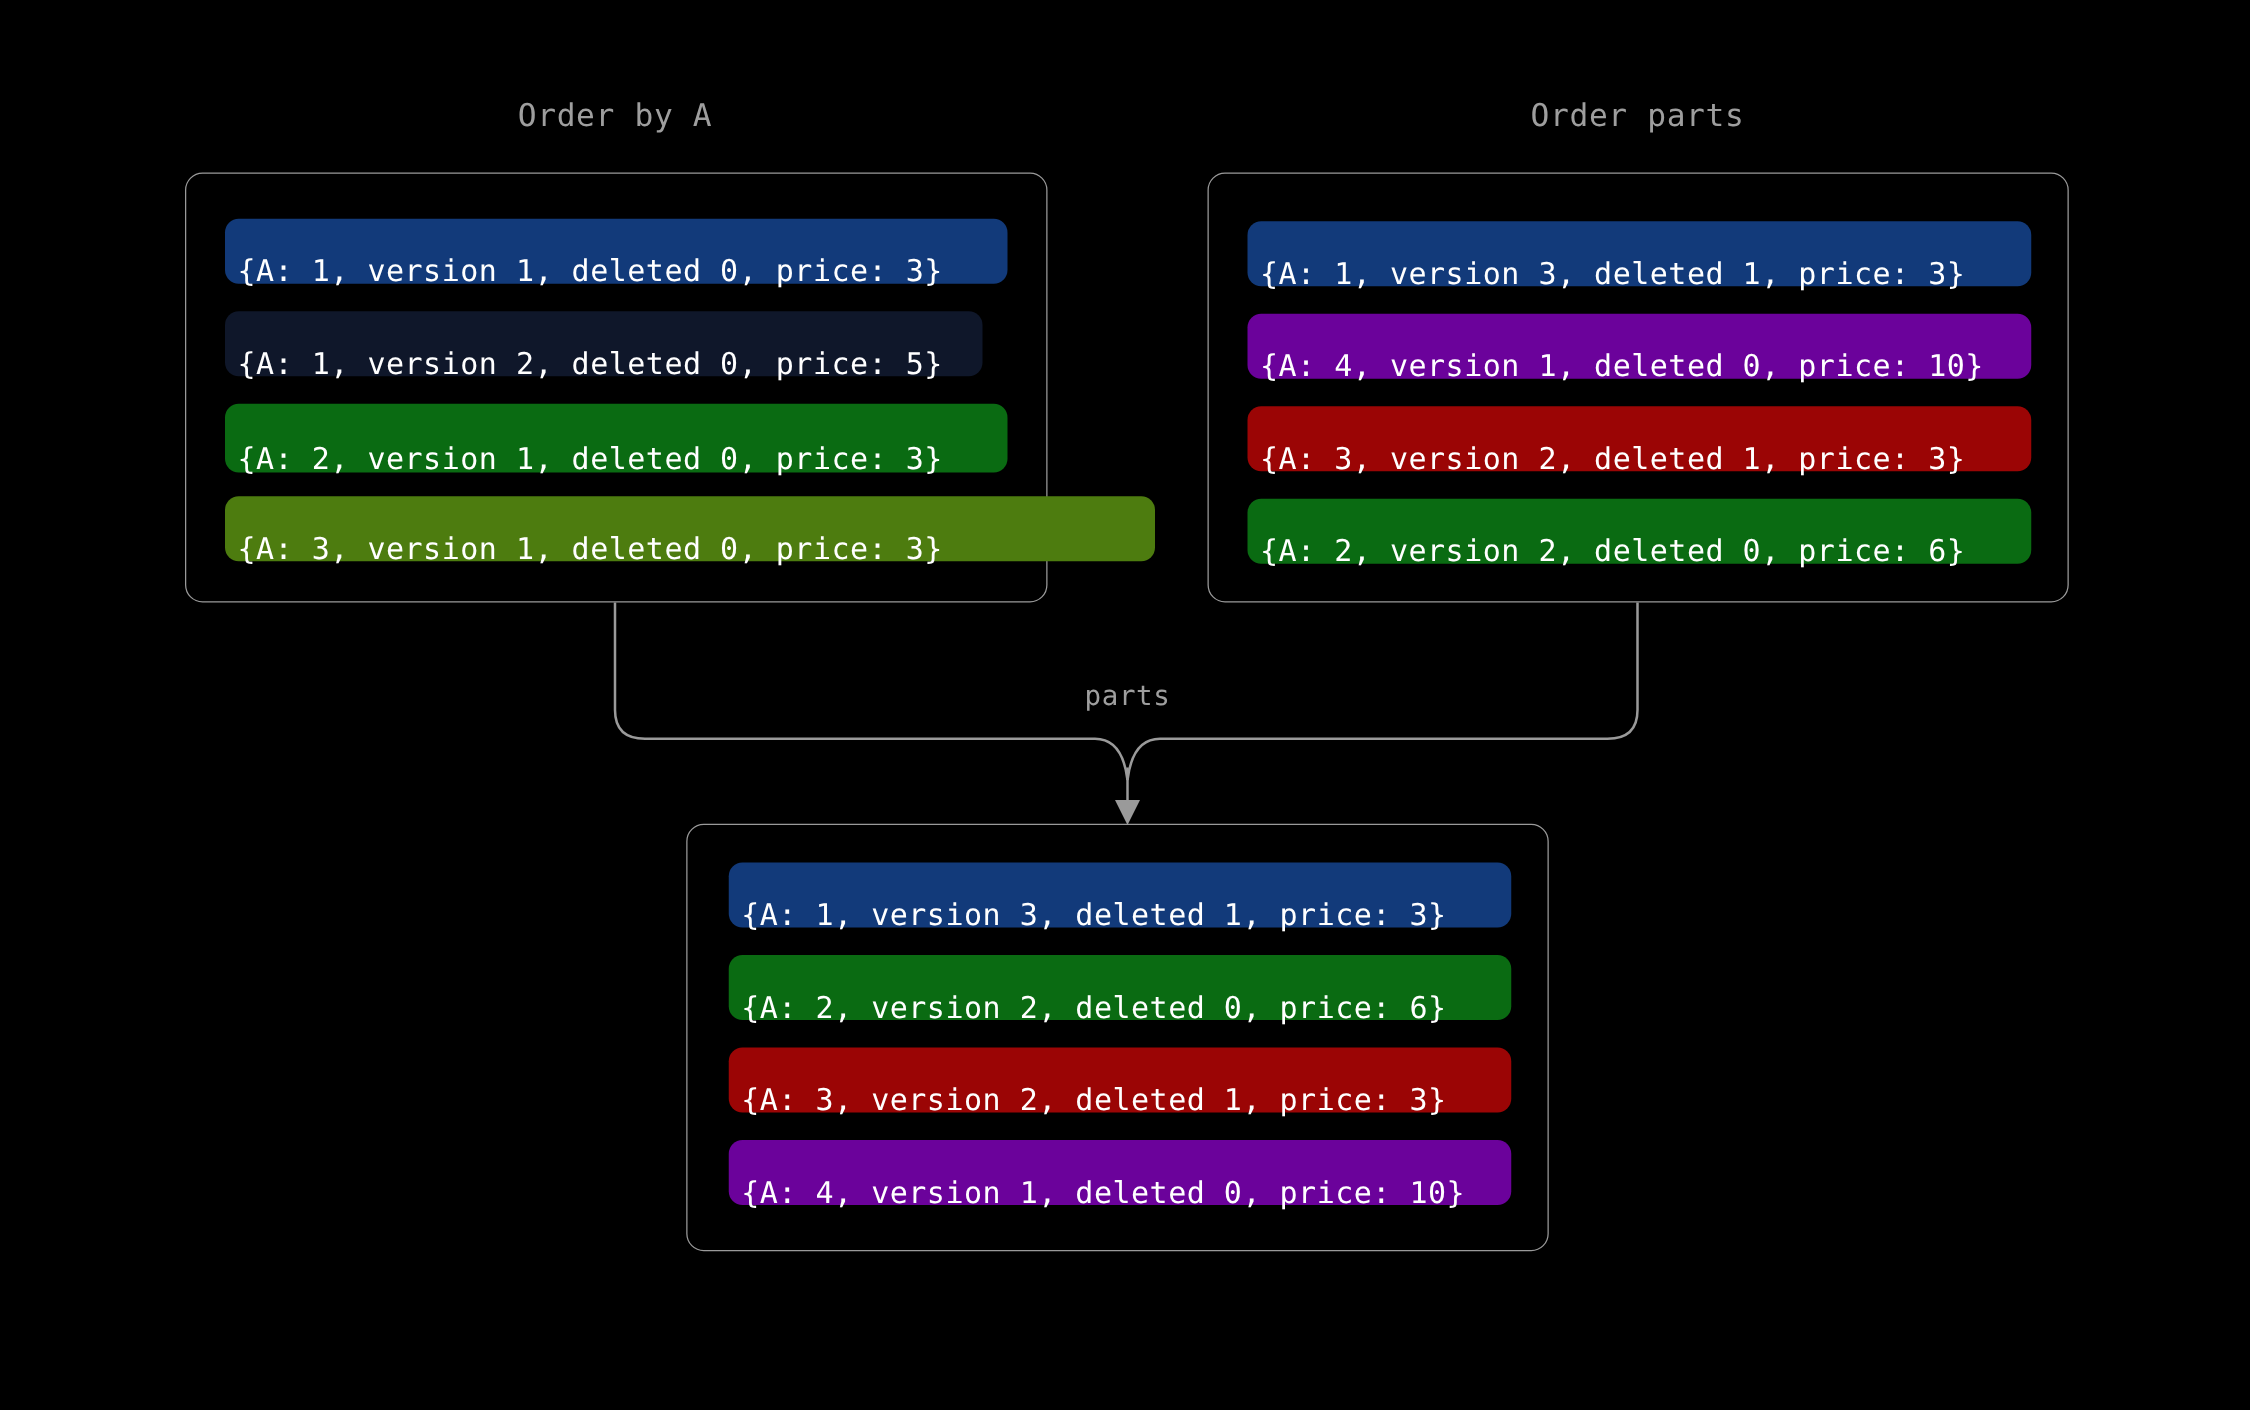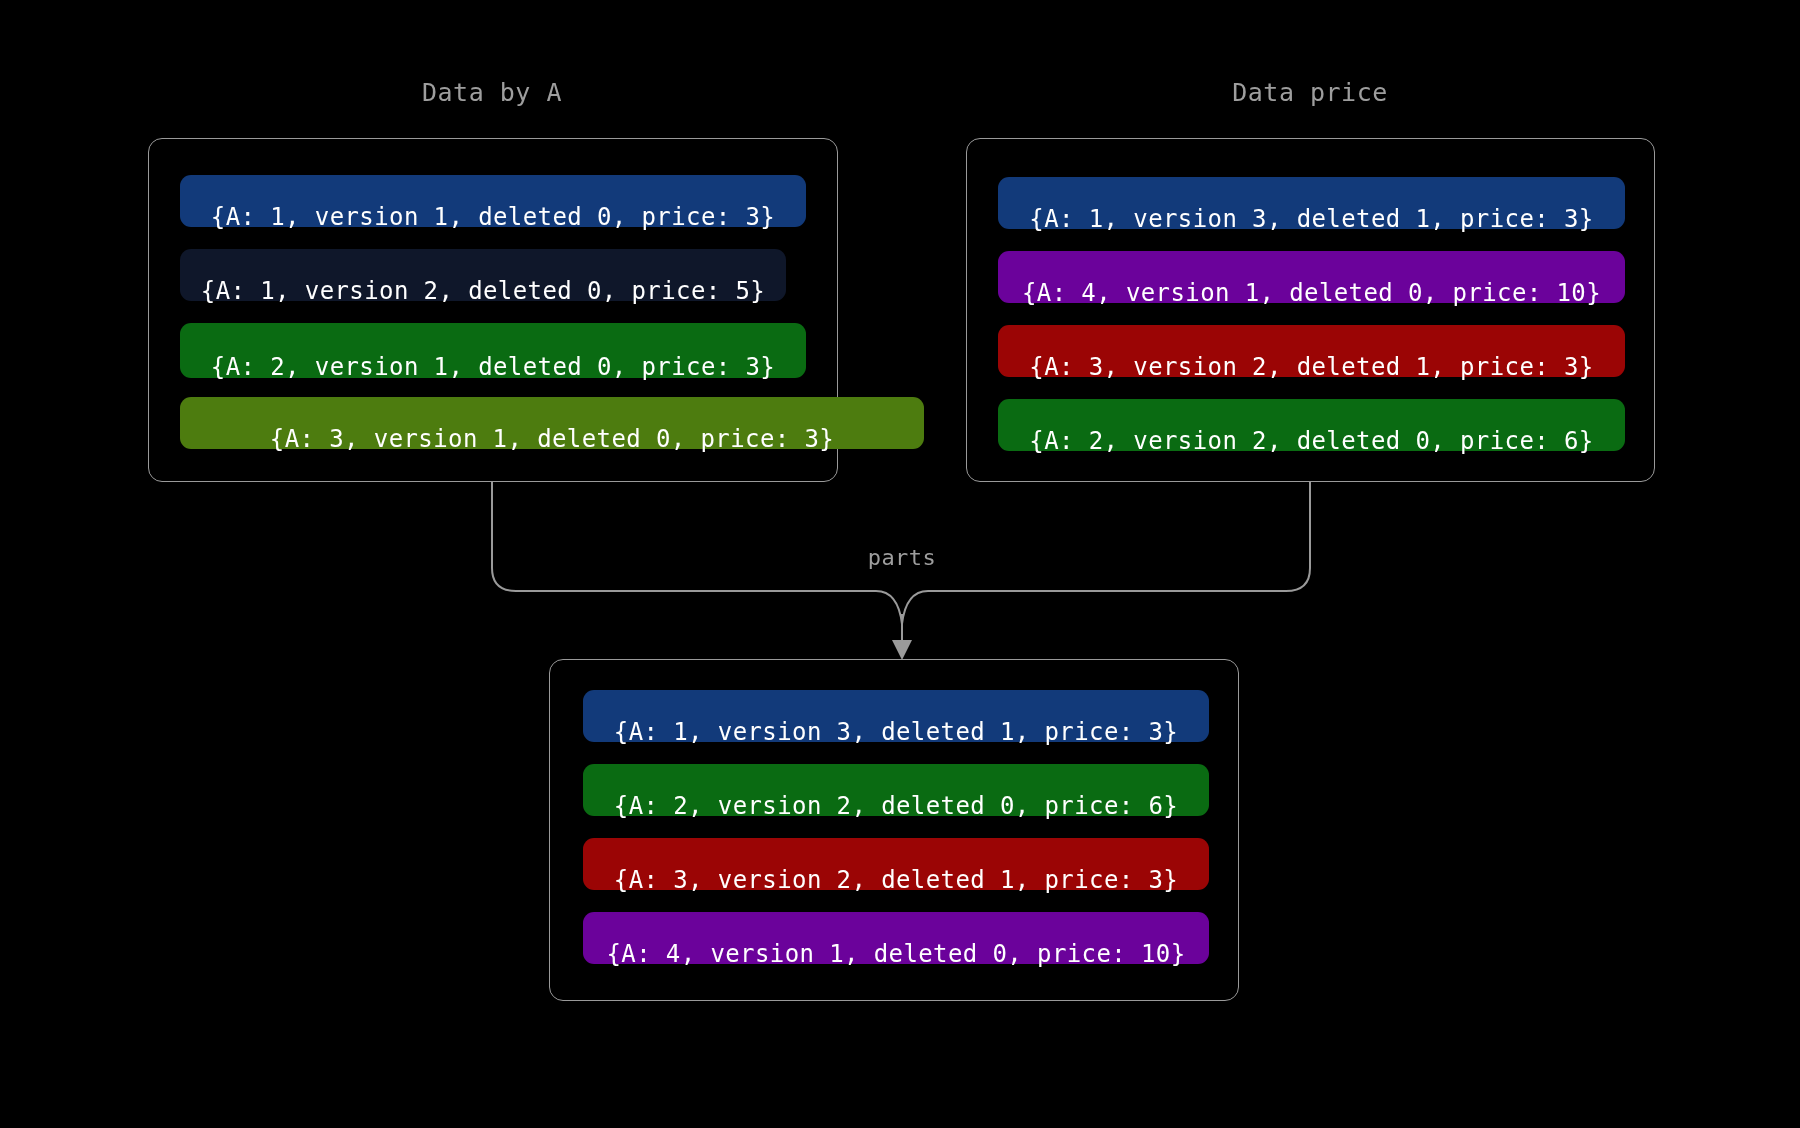--- a/index.html
+++ b/index.html
@@ -50,21 +50,21 @@
     align-items: center;
     color: #ffffff;
     font-size: 24px;
     letter-spacing: 0.4px;
     white-space: nowrap;
     font-family: "DejaVu Sans Mono", "Liberation Mono", monospace;
   }
   .pill .pill-text {
     display: block;
     width: 100%;
-    text-align: center;
+    text-align: left;
     padding: 0 10px;
     box-sizing: border-box;
     margin-top: 32px;
   }
 
   
   .connector {
     position: absolute;
     left: 0;
     top: 0;
@@ -89,39 +89,39 @@
     white-space: nowrap;
     transform: translateX(-50%);
     font-family: "DejaVu Sans Mono", "Liberation Mono", monospace;
   }
 </style>
 </head>
 <body>
 
 <div class="stage">
 
-  <div class="panel-title" style="left:492px; top:78px;">Data by A</div>
+  <div class="panel-title" style="left:492px; top:78px;">Order by A</div>
 
   <div class="panel" style="left:148px; top:138px; width:690px; height:344px;">
   </div>
 
   <div class="pill" style="left:180px; top:175px; width:626px; height:52px; background:#123a7a;">
     <span class="pill-text">{A: 1, version 1, deleted 0, price: 3}</span>
   </div>
   <div class="pill" style="left:180px; top:249px; width:606px; height:52px; background:#0f172a;">
     <span class="pill-text">{A: 1, version 2, deleted 0, price: 5}</span>
   </div>
   <div class="pill" style="left:180px; top:323px; width:626px; height:55px; background:#0a6b12;">
     <span class="pill-text">{A: 2, version 1, deleted 0, price: 3}</span>
   </div>
   <div class="pill" style="left:180px; top:397px; width:744px; height:52px; background:#4d7c0f;">
     <span class="pill-text">{A: 3, version 1, deleted 0, price: 3}</span>
   </div>
 
-  <div class="panel-title" style="left:1310px; top:78px;">Data price</div>
+  <div class="panel-title" style="left:1310px; top:78px;">Order parts</div>
 
   <div class="panel" style="left:966px; top:138px; width:689px; height:344px;">
   </div>
 
   <div class="pill" style="left:998px; top:177px; width:627px; height:52px; background:#123a7a;">
     <span class="pill-text">{A: 1, version 3, deleted 1, price: 3}</span>
   </div>
   <div class="pill" style="left:998px; top:251px; width:627px; height:52px; background:#6b029b;">
     <span class="pill-text">{A: 4, version 1, deleted 0, price: 10}</span>
   </div>

